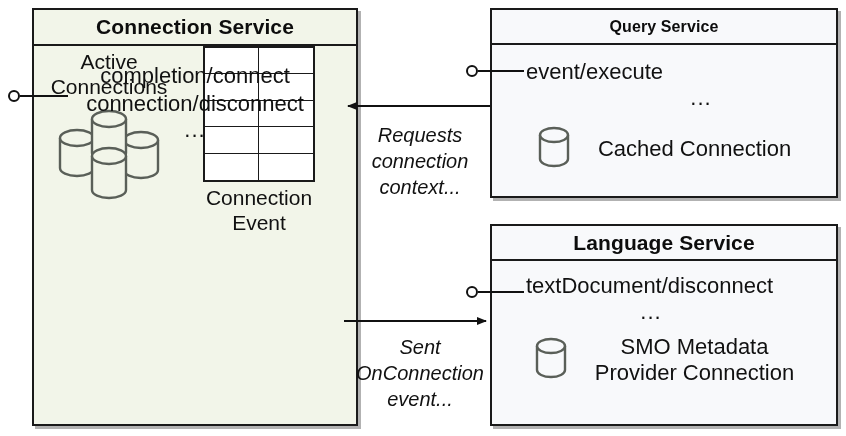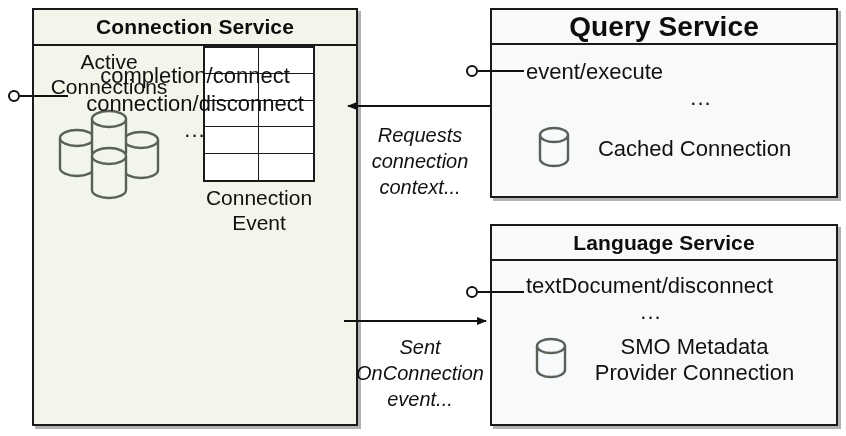--- a/index.html
+++ b/index.html
@@ -100,21 +100,21 @@
   
   #query-service {
     left: 490px;
     top: 8px;
     width: 348px;
     height: 190px;
     background: #f8f9fb;
   }
   #query-service .box-header {
     height: 35px;
-    font-size: 28px;
+    font-size: 16px;
     background: #f8f9fb;
   }
 
   
   #language-service {
     left: 490px;
     top: 224px;
     width: 348px;
     height: 202px;
     background: #f8f9fb;

